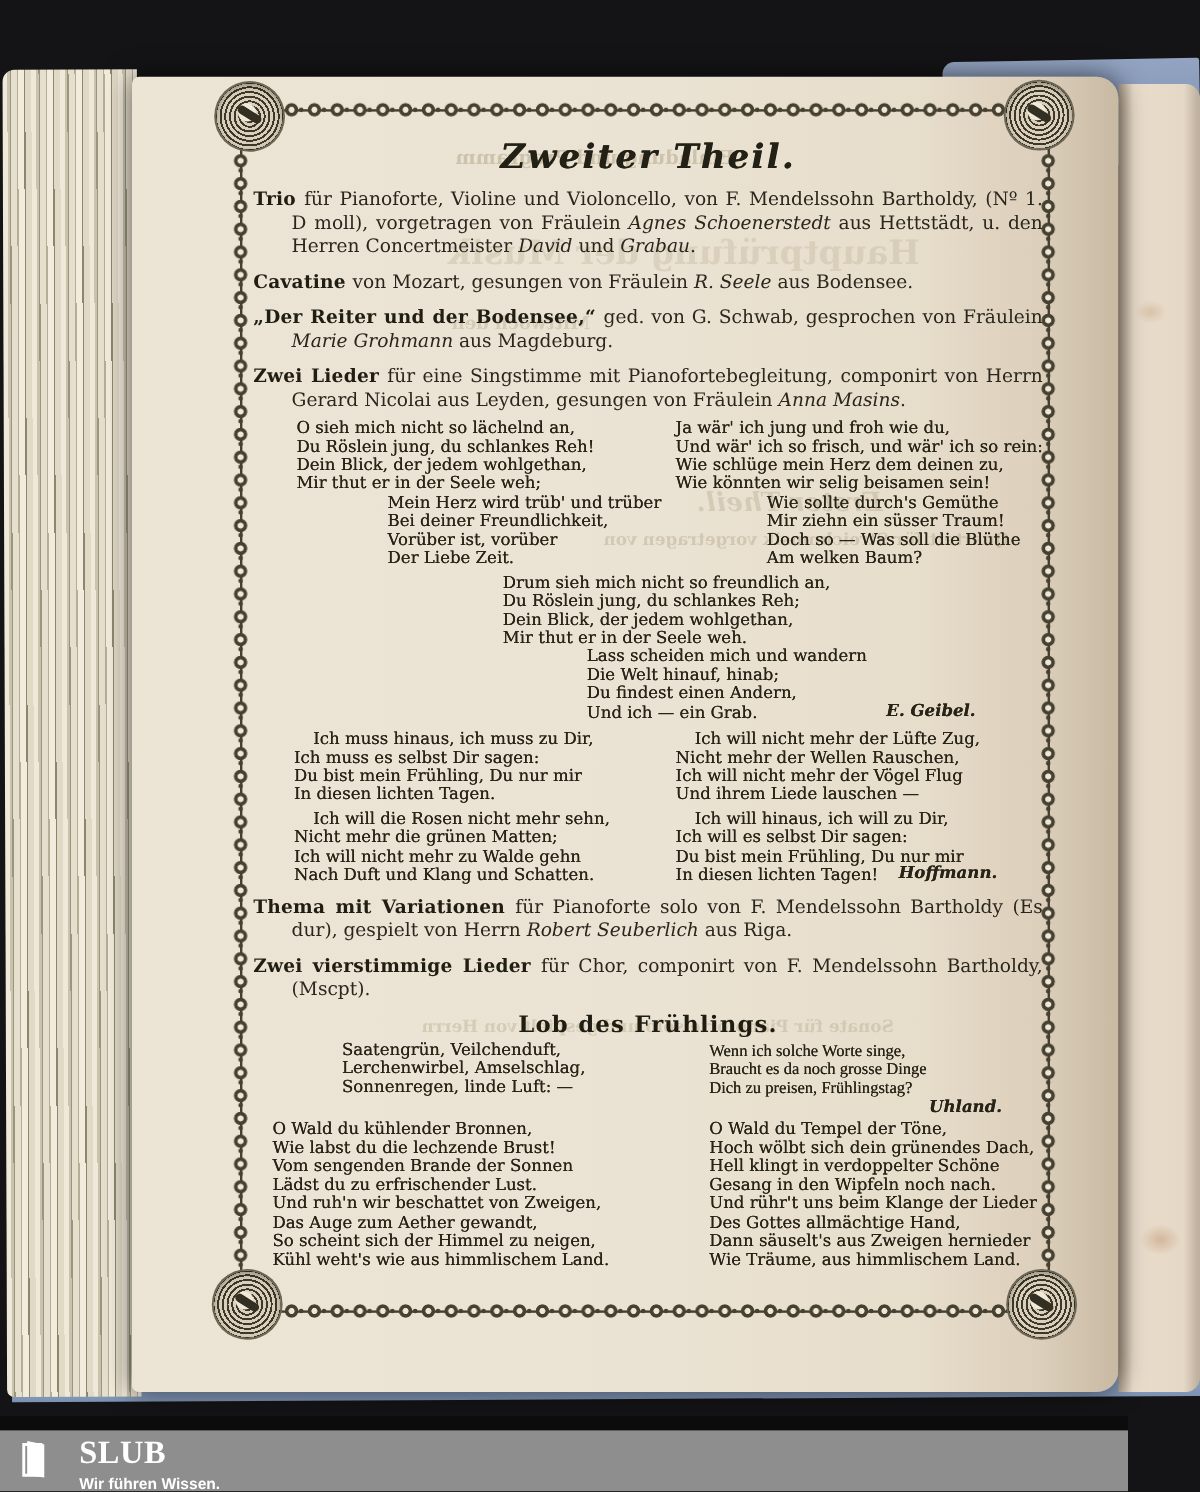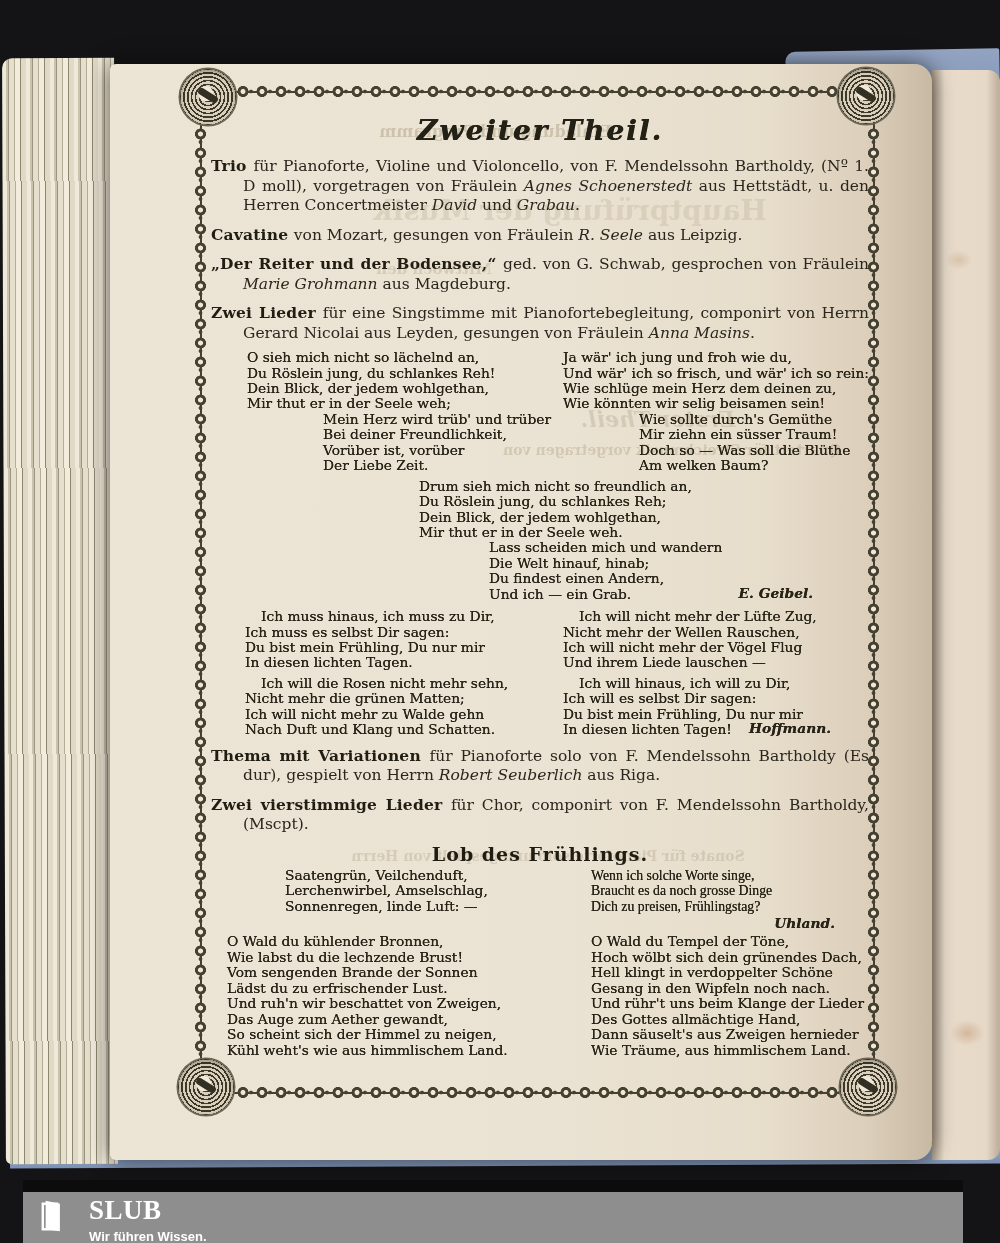--- a/index.html
+++ b/index.html
@@ -88,21 +88,21 @@
   .head-fat{text-align:center;font-weight:bold;letter-spacing:1px;color:#1f1c12;}
   .lob-head{margin-top:8px;font-size:19px;}
   .lobl{width:352px;padding-left:74px;box-sizing:border-box;}
   .lobr{flex:1;padding-left:28px;font-family:Liberation Serif, serif;}
   .attr-uhland{text-align:right;padding-right:34px;margin-top:2px;}
   .im-head{margin-top:6px;font-size:18px;}
   .iml{width:352px;padding-left:16px;box-sizing:border-box;}
   .imr{flex:1;padding-left:28px;}
 
   
-  .footer{position:absolute;left:0;top:1180px;width:940px;height:63px;z-index:5;padding-left:23px;}
+  .footer{position:absolute;left:0;top:1180px;width:940px;height:63px;z-index:5;}
   .footer-black{height:12px;background:#0c0c0c;}
   .footer-gray{height:51px;background:#8e8e8e;position:relative;}
   .slub-block{position:absolute;left:16px;top:5px;display:flex;gap:12px;}
   .slub-text .brand{font-family:"Liberation Serif",serif;font-weight:bold;font-size:27px;
     line-height:1;color:#fff;letter-spacing:.5px;}
   .slub-text .tagline{font-family:"Liberation Sans",sans-serif;font-weight:bold;font-size:13px;
     color:#fff;margin-top:5px;}
   .hmt-block{position:absolute;right:16px;top:0;height:51px;display:flex;align-items:center;gap:14px;}
   .hmt-label{font-family:"Liberation Sans",sans-serif;font-weight:bold;font-size:13.5px;color:#fff;}
   .hmt-mono{margin-top:-10px;}
@@ -137,21 +137,21 @@
       <div class="fc fc-tl"></div>
       <div class="fc fc-tr"></div>
       <div class="fc fc-bl"></div>
       <div class="fc fc-br"></div>
 
       <div class="content">
 
         <div class="title">Zweiter Theil.</div>
 
         <p class="entry"><span class="rb">Trio </span><span>für Pianoforte, Violine und Violoncello, von F. Mendelssohn Bartholdy, (Nº 1. D moll), vorgetragen von Fräulein </span><span class="ri">Agnes Schoenerstedt</span><span> aus Hettstädt, u. den Herren Concertmeister </span><span class="ri">David</span><span> und </span><span class="ri">Grabau</span><span>.</span></p>
-        <p class="entry"><span class="rb">Cavatine </span><span>von Mozart, gesungen von Fräulein </span><span class="ri">R. Seele</span><span> aus Leipzig.</span></p>
+        <p class="entry"><span class="rb">Cavatine </span><span>von Mozart, gesungen von Fräulein </span><span class="ri">R. Seele</span><span> aus Bodensee.</span></p>
         <p class="entry"><span class="rb">„Der Reiter und der Bodensee,“ </span><span>ged. von G. Schwab, gesprochen von Fräulein </span><span class="ri">Marie Grohmann</span><span> aus Magdeburg.</span></p>
         <p class="entry"><span class="rb">Zwei Lieder </span><span>für eine Singstimme mit Pianofortebegleitung, componirt von Herrn Gerard Nicolai aus Leyden, gesungen von Fräulein </span><span class="ri">Anna Masins</span><span>.</span></p>
 
         <div class="tc poem" style="margin-top:7px;">
           <div class="p1l">
             <div>O sieh mich nicht so lächelnd an,<br>Du Röslein jung, du schlankes Reh!<br>Dein Blick, der jedem wohlgethan,<br>Mir thut er in der Seele weh;</div>
             <div class="ind">Mein Herz wird trüb' und trüber<br>Bei deiner Freundlichkeit,<br>Vorüber ist, vorüber<br>Der Liebe Zeit.</div>
           </div>
           <div class="p1r">
             <div>Ja wär' ich jung und froh wie du,<br>Und wär' ich so frisch, und wär' ich so rein:<br>Wie schlüge mein Herz dem deinen zu,<br>Wie könnten wir selig beisamen sein!</div>

